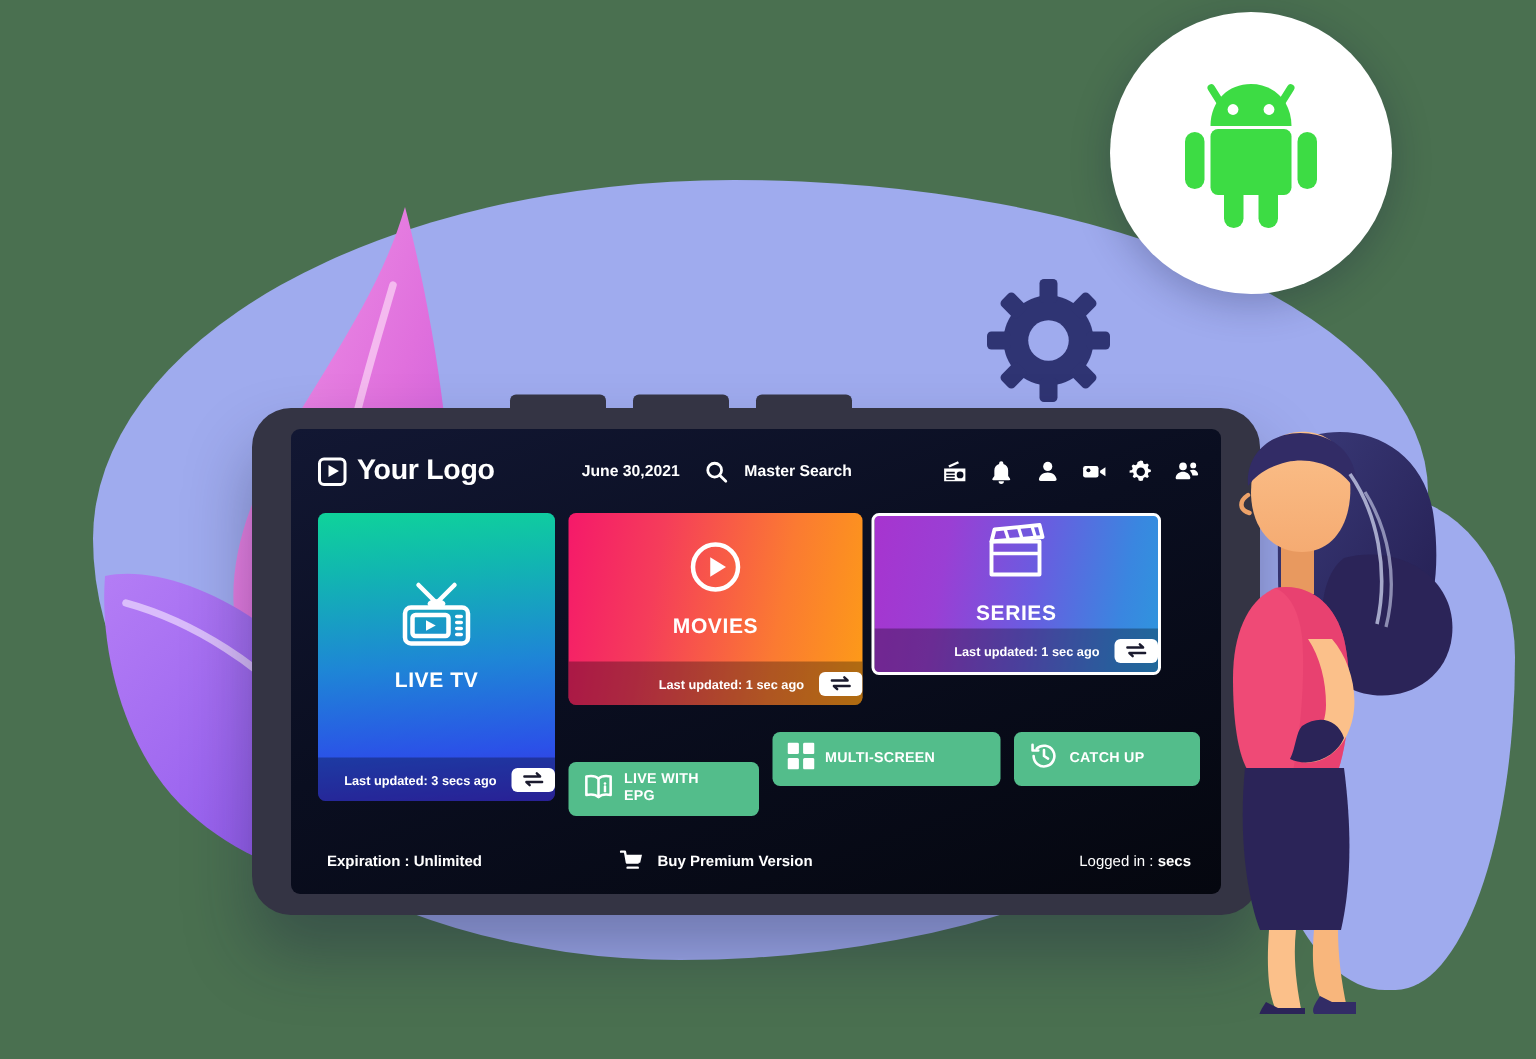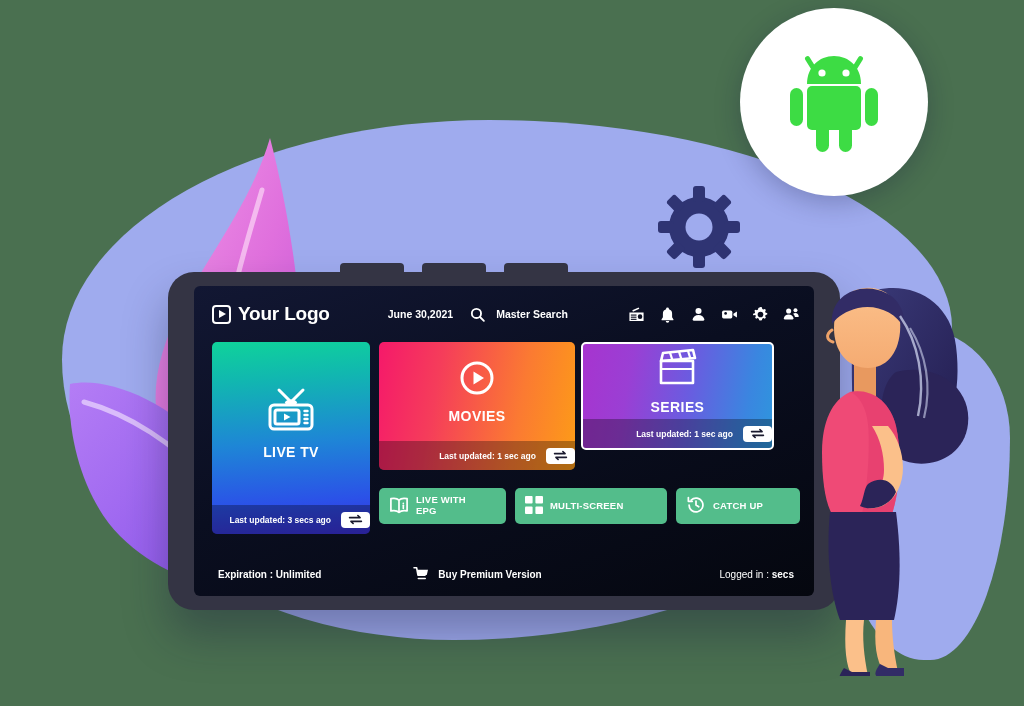--- a/index.html
+++ b/index.html
@@ -193,21 +193,21 @@
   .qbtn {
     height: 36px;
     background: #53bd8b;
     border-radius: 5px;
     display: flex; align-items: center; gap: 7px;
     padding: 0 10px;
     color: #fff; font-size: 9.5px; font-weight: bold;
     letter-spacing: .2px;
     line-height: 1.15;
   }
-  .qbtn-epg { width: 127px; }
+  .qbtn-epg { width: 127px; margin-top: 20px; }
   .qbtn-multi { width: 152px; align-items: center; }
   .qbtn-catch { width: 124px; }
   .qbtn-label { white-space: pre-line; }
 
   
   .app-footer {
     margin-top: auto;
     height: 44px;
     display: flex; align-items: center;
     padding: 0 20px 0 24px;

